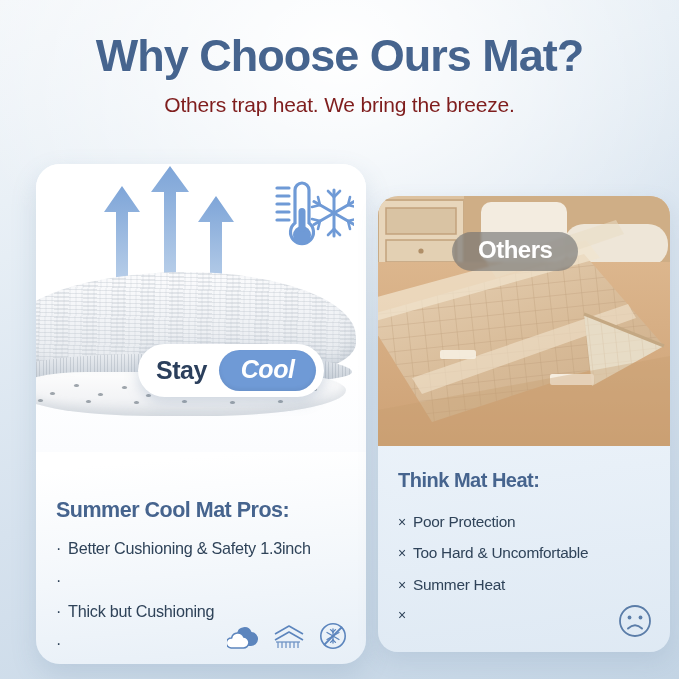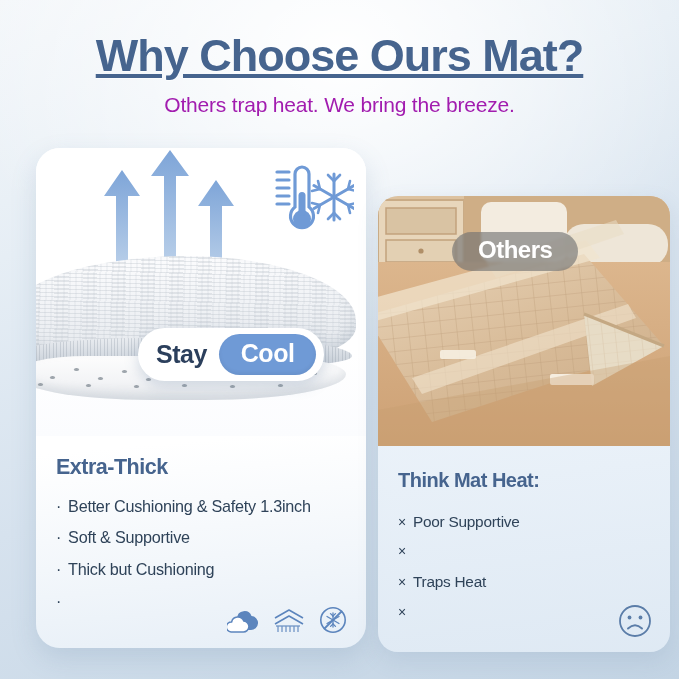--- a/index.html
+++ b/index.html
@@ -11,30 +11,29 @@
       radial-gradient(ellipse 90% 70% at 50% 8%, #ffffff 0%, rgba(255,255,255,0) 62%),
       linear-gradient(160deg, #f4f7fa 0%, #e6eef5 28%, #d6e2ee 58%, #c3d4e4 100%);
   }
 
   
   .header { position:absolute; left:0; top:0; width:679px; text-align:center; }
   .title {
     font-size:45px; font-weight:700; letter-spacing:-1px;
     color:#46648e; margin-top:32px; line-height:1.05;
     text-shadow:0 1px 0 rgba(255,255,255,.6);
-    text-decoration:underline;
   }
   .subtitle {
-    font-size:21px; font-weight:400; color:#a21caf;
+    font-size:21px; font-weight:400; color:#7f1d1d;
     margin-top:14px; letter-spacing:-0.2px;
   }
 
   
   .card-left {
-    position:absolute; left:36px; top:148px; width:330px; height:500px;
+    position:absolute; left:36px; top:164px; width:330px; height:500px;
     background:linear-gradient(175deg,#ffffff 0%,#ffffff 58%,#f3f7fb 80%,#e7eff7 100%);
     border-radius:24px;
     box-shadow:0 10px 26px rgba(90,120,155,.18);
     overflow:hidden;
   }
   .card-right {
     position:absolute; left:378px; top:196px; width:292px; height:456px;
     background:linear-gradient(175deg,rgba(247,250,253,.88) 0%,rgba(236,243,250,.9) 55%,rgba(225,235,245,.92) 100%);
     border-radius:20px;
     box-shadow:0 8px 22px rgba(90,120,155,.14);
@@ -84,20 +83,21 @@
     position:absolute; left:102px; top:180px; z-index:6;
     background:#ffffff; border-radius:999px;
     padding:6px 8px 6px 18px; display:flex; align-items:center; gap:12px;
     box-shadow:0 5px 14px rgba(95,125,160,.26);
   }
   .pill-stay { font-size:25px; font-weight:700; color:#2b3f5c; letter-spacing:-.5px; }
   .pill-cool {
     background:#6f9ad6; color:#fff; font-size:25px; font-weight:700;
     border-radius:999px; padding:5px 22px 7px; letter-spacing:-.5px;
     box-shadow:inset 0 -2px 4px rgba(0,0,0,.06);
+    font-style:italic;
   }
 
   
   .photo-right { position:relative; width:292px; height:250px; overflow:hidden;
     background:linear-gradient(180deg,#dde8f2 0%,#cfdded 100%); }
   .badge-others {
     position:absolute; left:74px; top:36px; z-index:5;
     background:rgba(110,112,113,.62); border-radius:999px;
     padding:4px 26px 7px; color:#fff; font-size:24px; font-weight:700;
     letter-spacing:-.5px; backdrop-filter:blur(1px);
@@ -214,30 +214,30 @@
     </div>
   </div>
 
   <div class="pill-wrap">
     <span class="pill-stay">Stay</span>
     <span class="pill-cool">Cool</span>
   </div>
 
   <div class="body-left">
     <div class="h2">
-      <span>Extra-Thick</span><br>
+      <br>
+      <span>Summer Cool Mat Pros:</span>
     </div>
     <ul>
       <li>
         <span class="mk dot">·</span>
         <span>Better Cushioning &amp; Safety 1.3inch</span>
       </li>
       <li>
         <span class="mk dot">·</span>
-        <span>Soft &amp; Supportive</span>
       </li>
       <li>
         <span class="mk dot">·</span>
         <span>Thick but Cushioning</span>
       </li>
       <li>
         <span class="mk dot">·</span>
       </li>
     </ul>
   </div>
@@ -343,28 +343,29 @@
       <path d="M0 214 L292 160 L292 250 L0 250 Z" fill="#c79d71" opacity=".35"></path>
     </svg>
     <div class="badge-others">Others</div>
   </div>
 
   <div class="body-right">
     <div class="h2 right">Think Mat Heat:</div>
     <ul>
       <li class="right">
         <span class="mk x">×</span>
-        <span>Poor Supportive</span>
+        <span>Poor Protection</span>
       </li>
       <li class="right">
         <span class="mk x">×</span>
+        <span>Too Hard &amp; Uncomfortable</span>
       </li>
       <li class="right">
         <span class="mk x">×</span>
-        <span>Traps Heat</span>
+        <span>Summer Heat</span>
       </li>
       <li class="right">
         <span class="mk x">×</span>
       </li>
     </ul>
   </div>
 
   <svg class="sad-face" width="34" height="34" viewBox="0 0 34 34">
     <circle cx="17" cy="17" r="15" fill="none" stroke="#5b7da8" stroke-width="1.8"></circle>
     <circle cx="11.5" cy="13.5" r="1.9" fill="#5b7da8"></circle>

